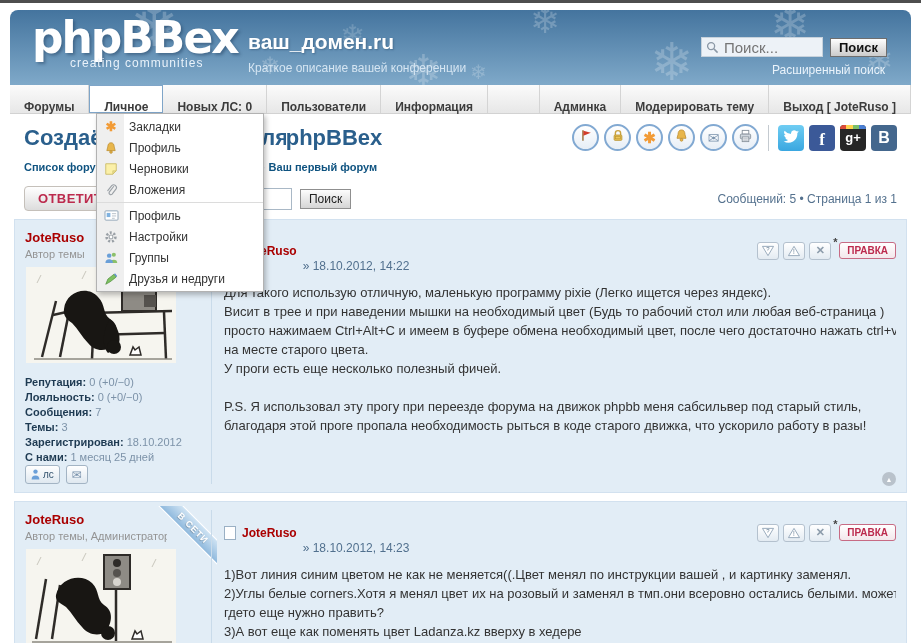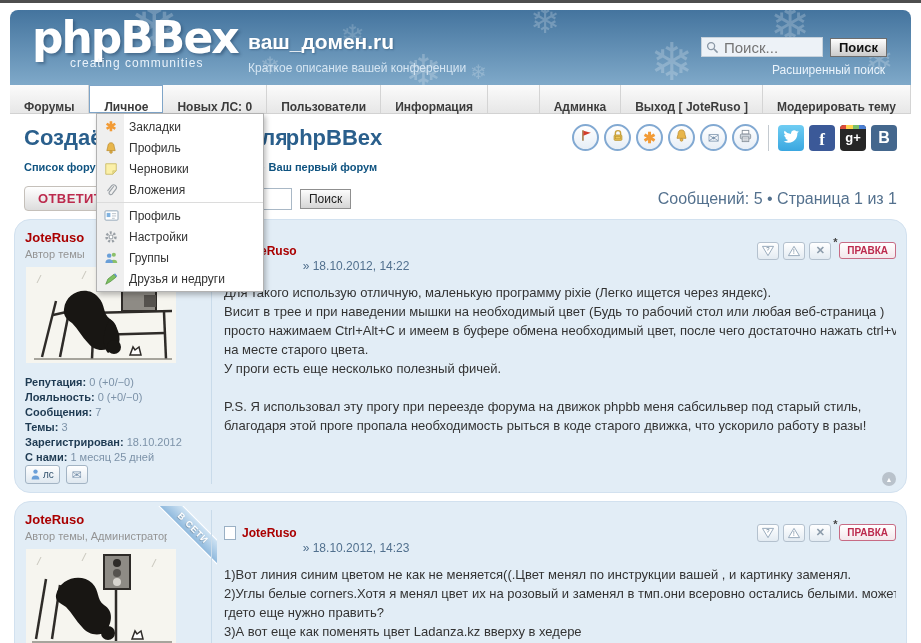--- a/index.html
+++ b/index.html
@@ -63,24 +63,24 @@
   .crumbs{margin:10px 10px 0 10px;font-size:11px;font-weight:bold;color:#0f5380;}
   .crumbs a{color:#0f5380;text-decoration:none;cursor:pointer;}
   .crumbs .sep{margin:0 4px;color:#3a6f95;}
 
   .actions-row{margin:13px 10px 0 10px;display:flex;align-items:center;}
   .reply-btn{display:inline-block;border:1px solid #c5c0ba;border-radius:4px;padding:4px 13px;
     font-weight:bold;font-size:13px;color:#bc2a4d;background:linear-gradient(#fff,#dcdcdc);cursor:pointer;letter-spacing:.4px;}
   .tsearch{width:150px;height:18px;border:1px solid #a9b8c6;margin-left:10px;font-family:"Liberation Sans",sans-serif;}
   .gbtn{margin-left:8px;border:1px solid #8f8f8f;background:linear-gradient(#fdfdfd,#d5d5d5);
     font-size:12px;padding:2px 8px;color:#222;cursor:pointer;font-family:"Liberation Sans",sans-serif;}
-  .meta{margin-left:auto;font-size:16px;color:#54718e;}
+  .meta{margin-left:auto;font-size:12px;color:#54718e;}
 
   
-  .post{display:flex;background:#e2edf6;border:1px solid #d2e1ef;border-radius:16px;
+  .post{display:flex;background:#e2edf6;border:1px solid #d2e1ef;border-radius:0;
     padding:8px 10px;margin:8px 0 0 0;position:relative;}
   .pleft{width:186px;flex:none;position:relative;}
   .pname{color:#aa0000;font-weight:bold;font-size:13px;cursor:pointer;text-decoration:none;display:inline-block;}
   .prole{color:#949494;font-size:11px;margin-top:2px;white-space:nowrap;overflow:hidden;width:142px;}
   .avatar{margin-top:7px;width:152px;display:block;cursor:pointer;}
   .stats{margin-top:8px;font-size:11px;line-height:15px;}
   .stats b{color:#1e3a52;}
   .stats span{color:#7c92a8;}
   .pbtns{display:flex;gap:6px;}
   .sbtn{height:17px;border:1px solid #a3b4c4;border-radius:3px;background:linear-gradient(#fff,#dfe8f0);
@@ -154,22 +154,22 @@
   </div>
 
   <div class="navbar">
     <div class="nitem">Форумы</div>
     <div class="nitem active">Личное</div>
     <div class="nitem">Новых ЛС: 0</div>
     <div class="nitem">Пользователи</div>
     <div class="nitem">Информация</div>
     <div class="ngroup-r">
       <div class="nitem">Админка</div>
+      <div class="nitem">Модерировать тему</div>
       <div class="nitem">Выход [ JoteRuso ]</div>
-      <div class="nitem">Модерировать тему</div>
     </div>
 
     <div class="user-menu">
       <div class="mrow">
         <span class="mi">
             <span class="ast">✱</span>
           </span>
         <span>Закладки</span>
       </div>
       <div class="mrow">

